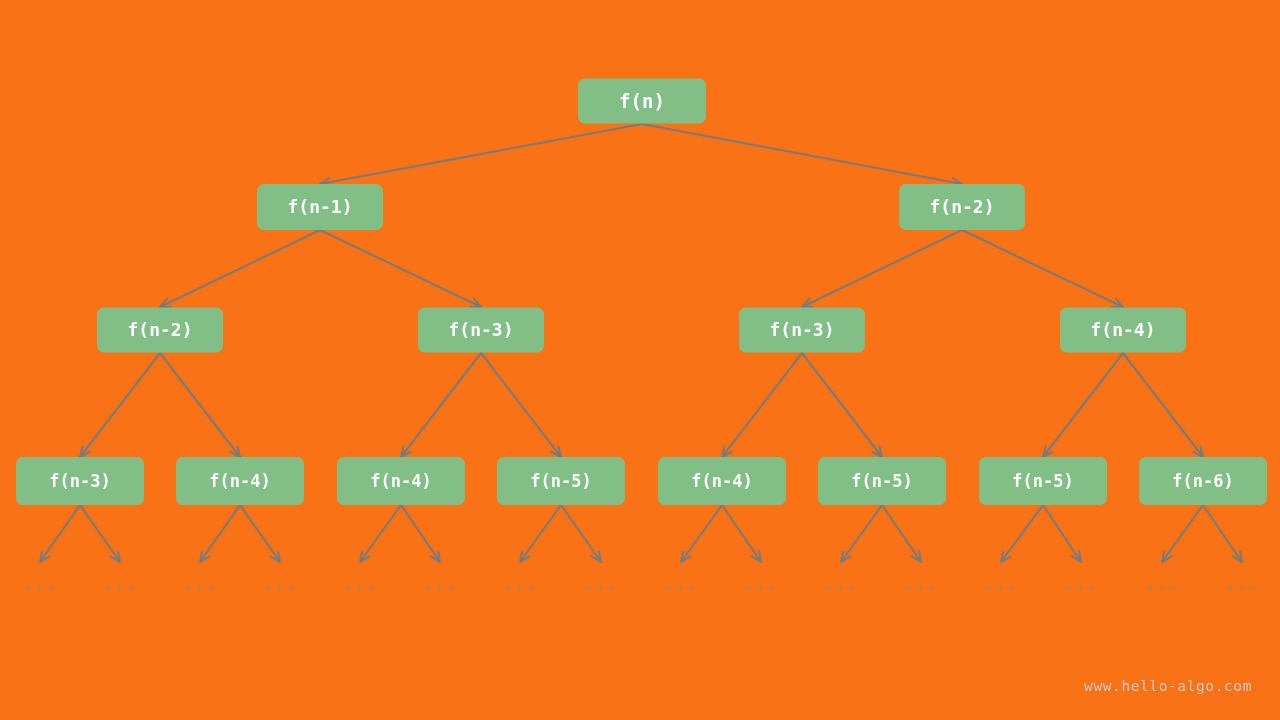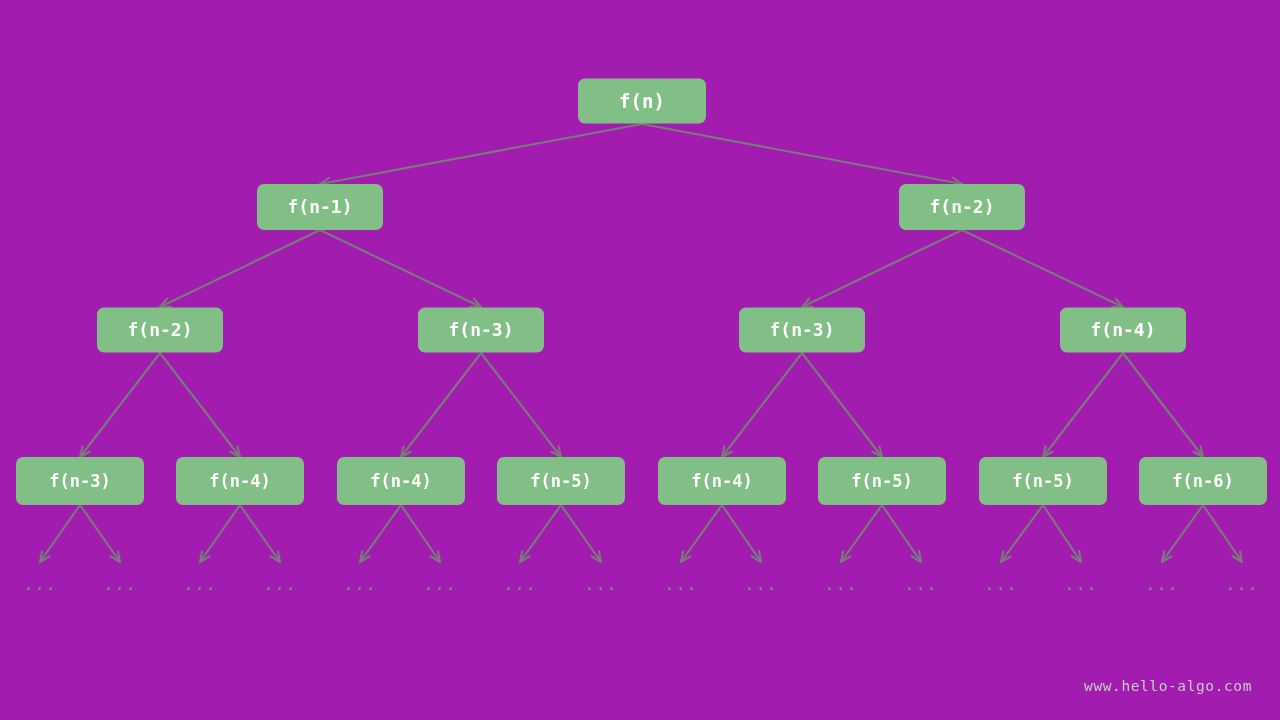--- a/index.html
+++ b/index.html
@@ -10,21 +10,21 @@
   body {
     width: 1280px;
     height: 720px;
     overflow: hidden;
     font-family: "DejaVu Sans Mono", monospace;
   }
   #canvas {
     position: relative;
     width: 1280px;
     height: 720px;
-    background: #a21caf;
+    background: #f97316;
   }
   svg#tree {
     position: absolute;
     left: 0;
     top: 0;
     width: 1280px;
     height: 720px;
   }
   .node-rect {
     fill: #81bf86;

